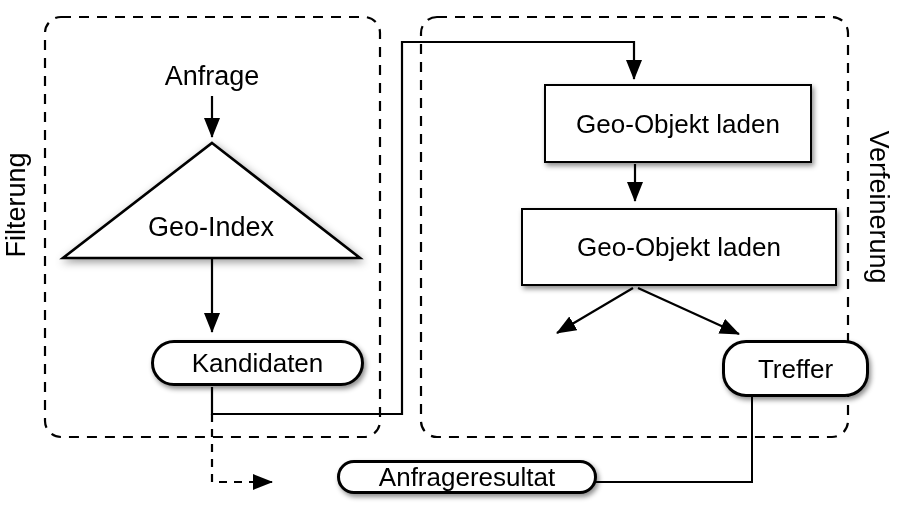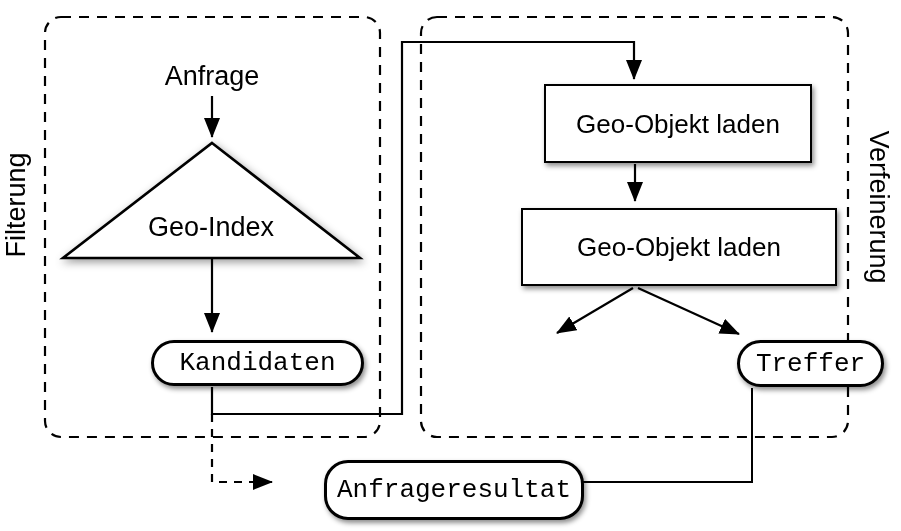--- a/index.html
+++ b/index.html
@@ -34,21 +34,20 @@
     font-size: 26px;
     line-height: 1;
     box-sizing: border-box;
     white-space: nowrap;
     z-index: 2;
     margin-left: 44px;
   }
   .pill {
     border-radius: 24px;
     border-width: 3px;
-    font-family: Liberation Mono, monospace;
   }
   .text-node {
     position: absolute;
     transform: translate(-50%, -50%);
     font-size: 27px;
     line-height: 1;
     white-space: nowrap;
     z-index: 2;
   }
   .group-label {
@@ -107,21 +106,21 @@
 
   <div class="node" style="left:500px; top:84px; width:268px; height:79px;">
     <span>Geo-Objekt laden</span>
   </div>
 
   <div class="node" style="left:477px; top:208px; width:316px; height:78px;">
     <span>Geo-Objekt laden</span>
   </div>
 
 
-  <div class="node pill" style="left:693px; top:340px; width:147px; height:47px;">
+  <div class="node pill" style="left:678px; top:340px; width:147px; height:57px;">
     <span>Treffer</span>
   </div>
 
-  <div class="node pill" style="left:280px; top:460px; width:260px; height:60px;text-align:right;">
+  <div class="node pill" style="left:293px; top:460px; width:260px; height:34px;text-align:right;">
     <span>Anfrageresultat</span>
   </div>
 
 </div>
 
 </body></html>

